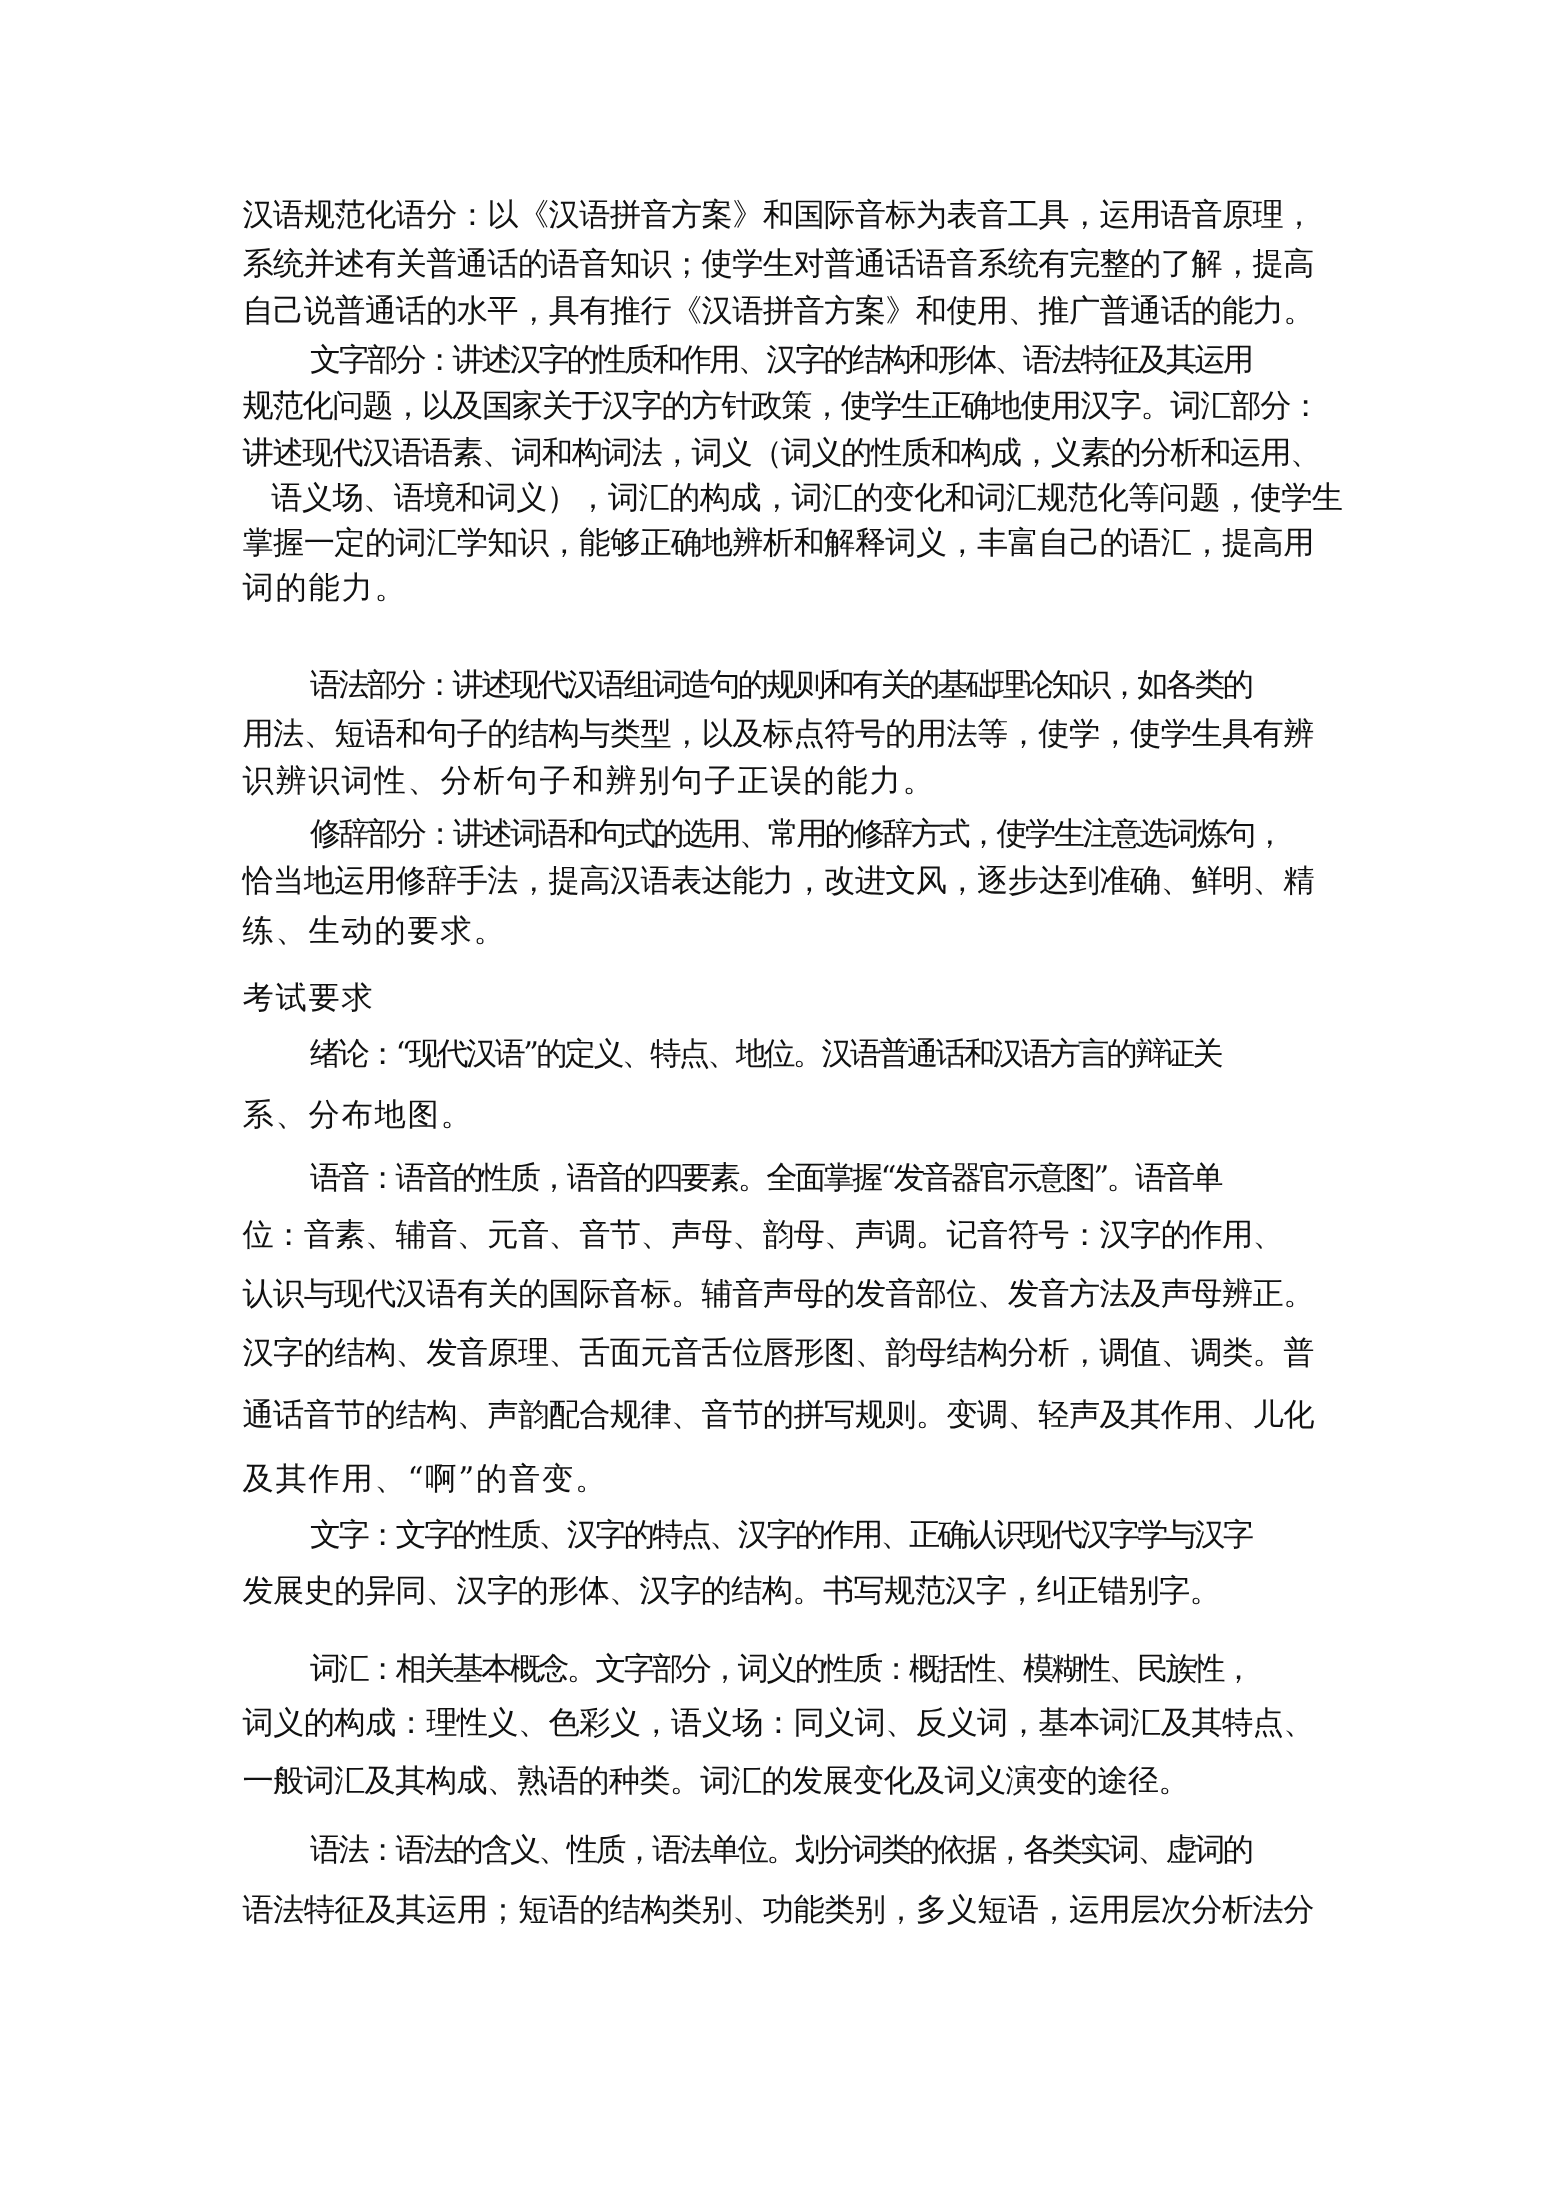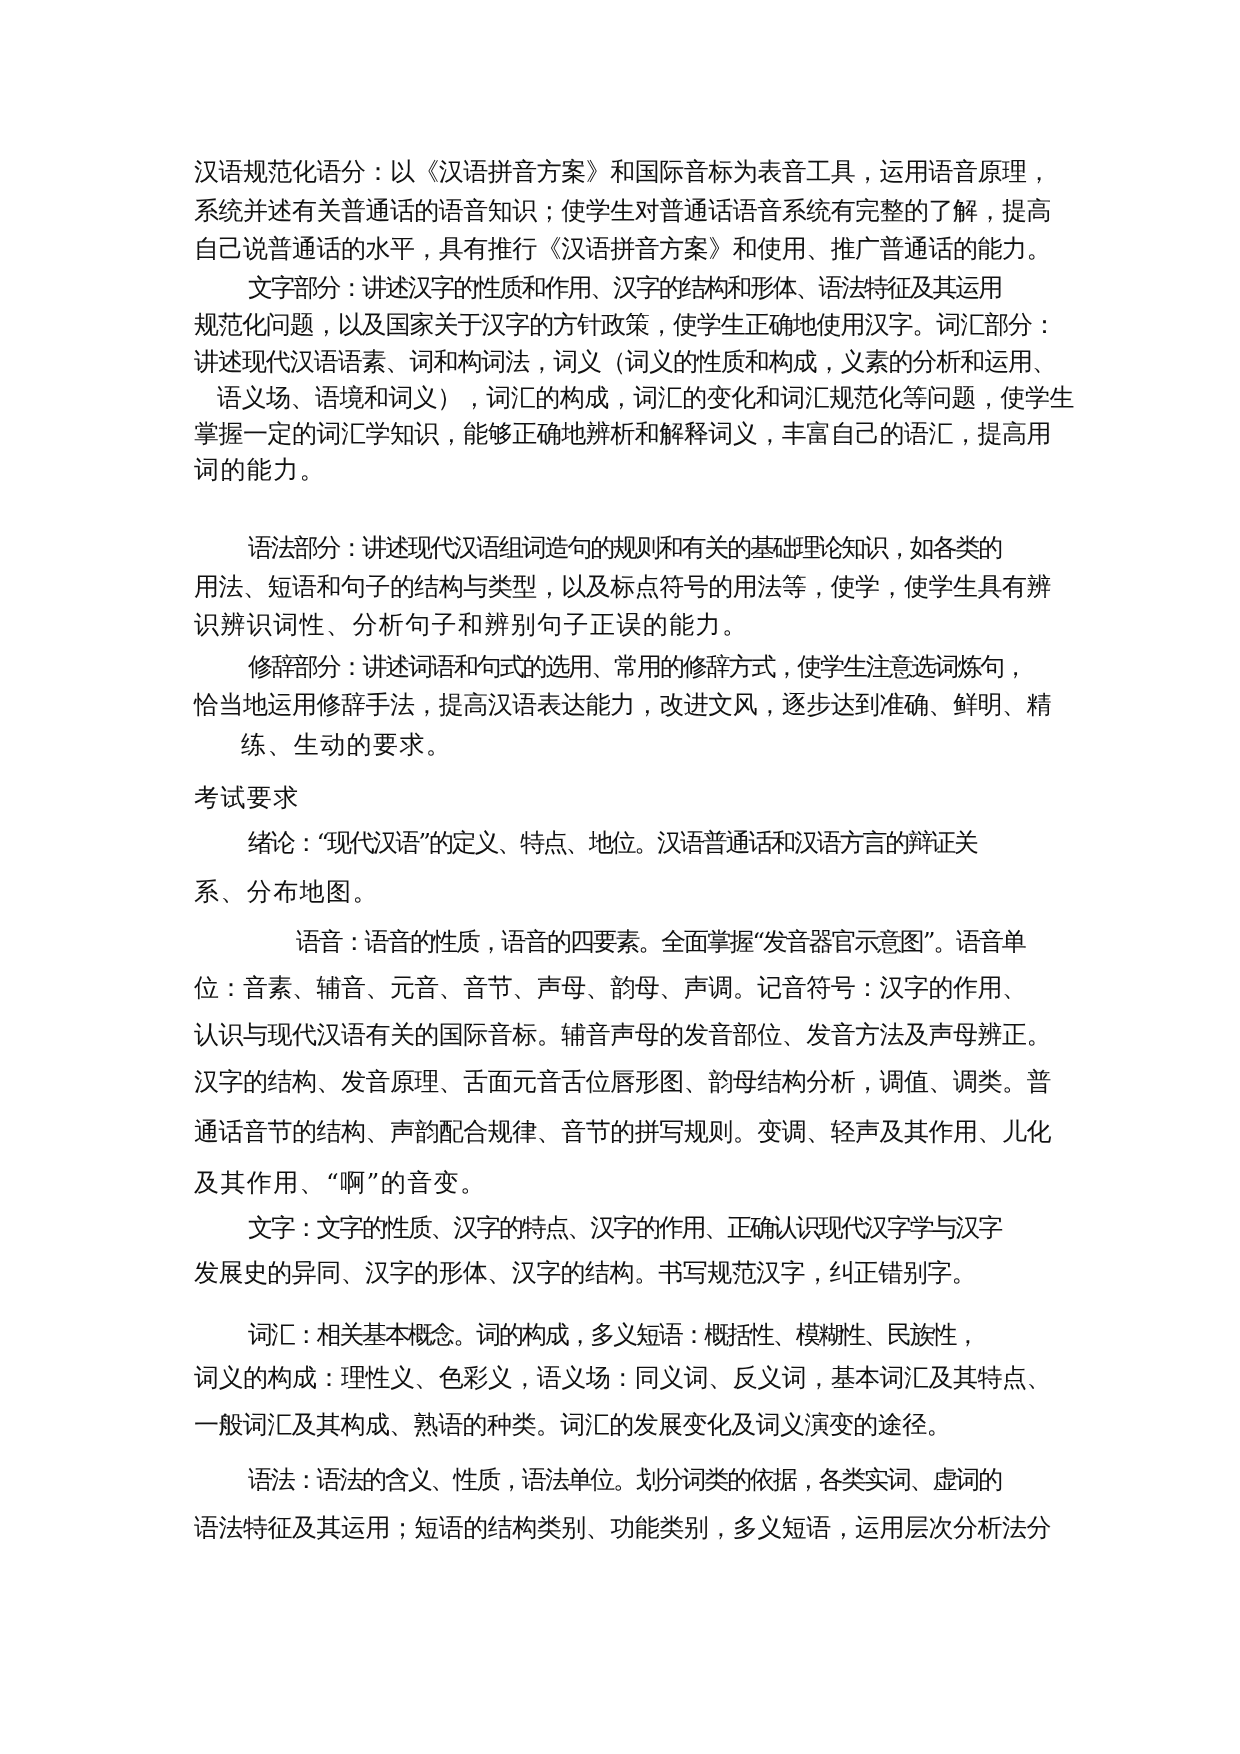--- a/index.html
+++ b/index.html
@@ -30,30 +30,30 @@
     <div class="line" style="top: 310px; letter-spacing: -1.05556px;">规范化问题，以及国家关于汉字的方针政策，使学生正确地使用汉字。词汇部分：</div>
     <div class="line" style="top: 347px; letter-spacing: -1.05556px;">讲述现代汉语语素、词和构词法，词义（词义的性质和构成，义素的分析和运用、</div>
     <div class="line" style="top: 383px; letter-spacing: -0.514286px; text-align: right;">语义场、语境和词义），词汇的构成，词汇的变化和词汇规范化等问题，使学生</div>
     <div class="line" style="top: 419px; letter-spacing: -0.514286px;">掌握一定的词汇学知识，能够正确地辨析和解释词义，丰富自己的语汇，提高用</div>
     <div class="line" style="top: 455px;">词的能力。</div>
     <div class="line indent" style="top: 533px; letter-spacing: -2.18182px;">语法部分：讲述现代汉语组词造句的规则和有关的基础理论知识，如各类的</div>
     <div class="line" style="top: 572px; letter-spacing: -0.514286px;">用法、短语和句子的结构与类型，以及标点符号的用法等，使学，使学生具有辨</div>
     <div class="line" style="top: 610px;">识辨识词性、分析句子和辨别句子正误的能力。</div>
     <div class="line indent" style="top: 652px; letter-spacing: -2.11765px;">修辞部分：讲述词语和句式的选用、常用的修辞方式，使学生注意选词炼句，</div>
     <div class="line" style="top: 690px; letter-spacing: -0.514286px;">恰当地运用修辞手法，提高汉语表达能力，改进文风，逐步达到准确、鲜明、精</div>
-    <div class="line" style="top: 730px; margin-left: 47px;">练、生动的要求。</div>
+    <div class="line" style="top: 730px;">练、生动的要求。</div>
     <div class="line" style="top: 783px;">考试要求</div>
     <div class="line indent" style="top: 828px; letter-spacing: -2.18182px;">绪论：“现代汉语”的定义、特点、地位。汉语普通话和汉语方言的辩证关</div>
     <div class="line" style="top: 877px;">系、分布地图。</div>
-    <div class="line indent" style="top: 927px; letter-spacing: -2.18182px; margin-left: 48px;">语音：语音的性质，语音的四要素。全面掌握“发音器官示意图”。语音单</div>
+    <div class="line indent" style="top: 927px; letter-spacing: -2.18182px;">语音：语音的性质，语音的四要素。全面掌握“发音器官示意图”。语音单</div>
     <div class="line" style="top: 973px; letter-spacing: -0.514286px;">位：音素、辅音、元音、音节、声母、韵母、声调。记音符号：汉字的作用、</div>
     <div class="line" style="top: 1020px; letter-spacing: -0.514286px;">认识与现代汉语有关的国际音标。辅音声母的发音部位、发音方法及声母辨正。</div>
     <div class="line" style="top: 1067px; letter-spacing: -0.514286px;">汉字的结构、发音原理、舌面元音舌位唇形图、韵母结构分析，调值、调类。普</div>
     <div class="line" style="top: 1117px; letter-spacing: -0.514286px;">通话音节的结构、声韵配合规律、音节的拼写规则。变调、轻声及其作用、儿化</div>
     <div class="line" style="top: 1168px;">及其作用、“啊”的音变。</div>
     <div class="line indent" style="top: 1213px; letter-spacing: -2.18182px;">文字：文字的性质、汉字的特点、汉字的作用、正确认识现代汉字学与汉字</div>
     <div class="line" style="top: 1258px; letter-spacing: -0.5625px;">发展史的异同、汉字的形体、汉字的结构。书写规范汉字，纠正错别字。</div>
-    <div class="line indent" style="top: 1320px; letter-spacing: -2.18182px;">词汇：相关基本概念。词的构成，多义短语：概括性、模糊性、民族性，</div>
+    <div class="line indent" style="top: 1320px; letter-spacing: -2.18182px;">词汇：相关基本概念。文字部分，词义的性质：概括性、模糊性、民族性，</div>
     <div class="line" style="top: 1363px; letter-spacing: -0.514286px;">词义的构成：理性义、色彩义，语义场：同义词、反义词，基本词汇及其特点、</div>
     <div class="line" style="top: 1410px; letter-spacing: -0.580645px;">一般词汇及其构成、熟语的种类。词汇的发展变化及词义演变的途径。</div>
     <div class="line indent" style="top: 1465px; letter-spacing: -2.18182px;">语法：语法的含义、性质，语法单位。划分词类的依据，各类实词、虚词的</div>
     <div class="line" style="top: 1513px; letter-spacing: -0.514286px;">语法特征及其运用；短语的结构类别、功能类别，多义短语，运用层次分析法分</div>
   </div>
 
 </body></html>

